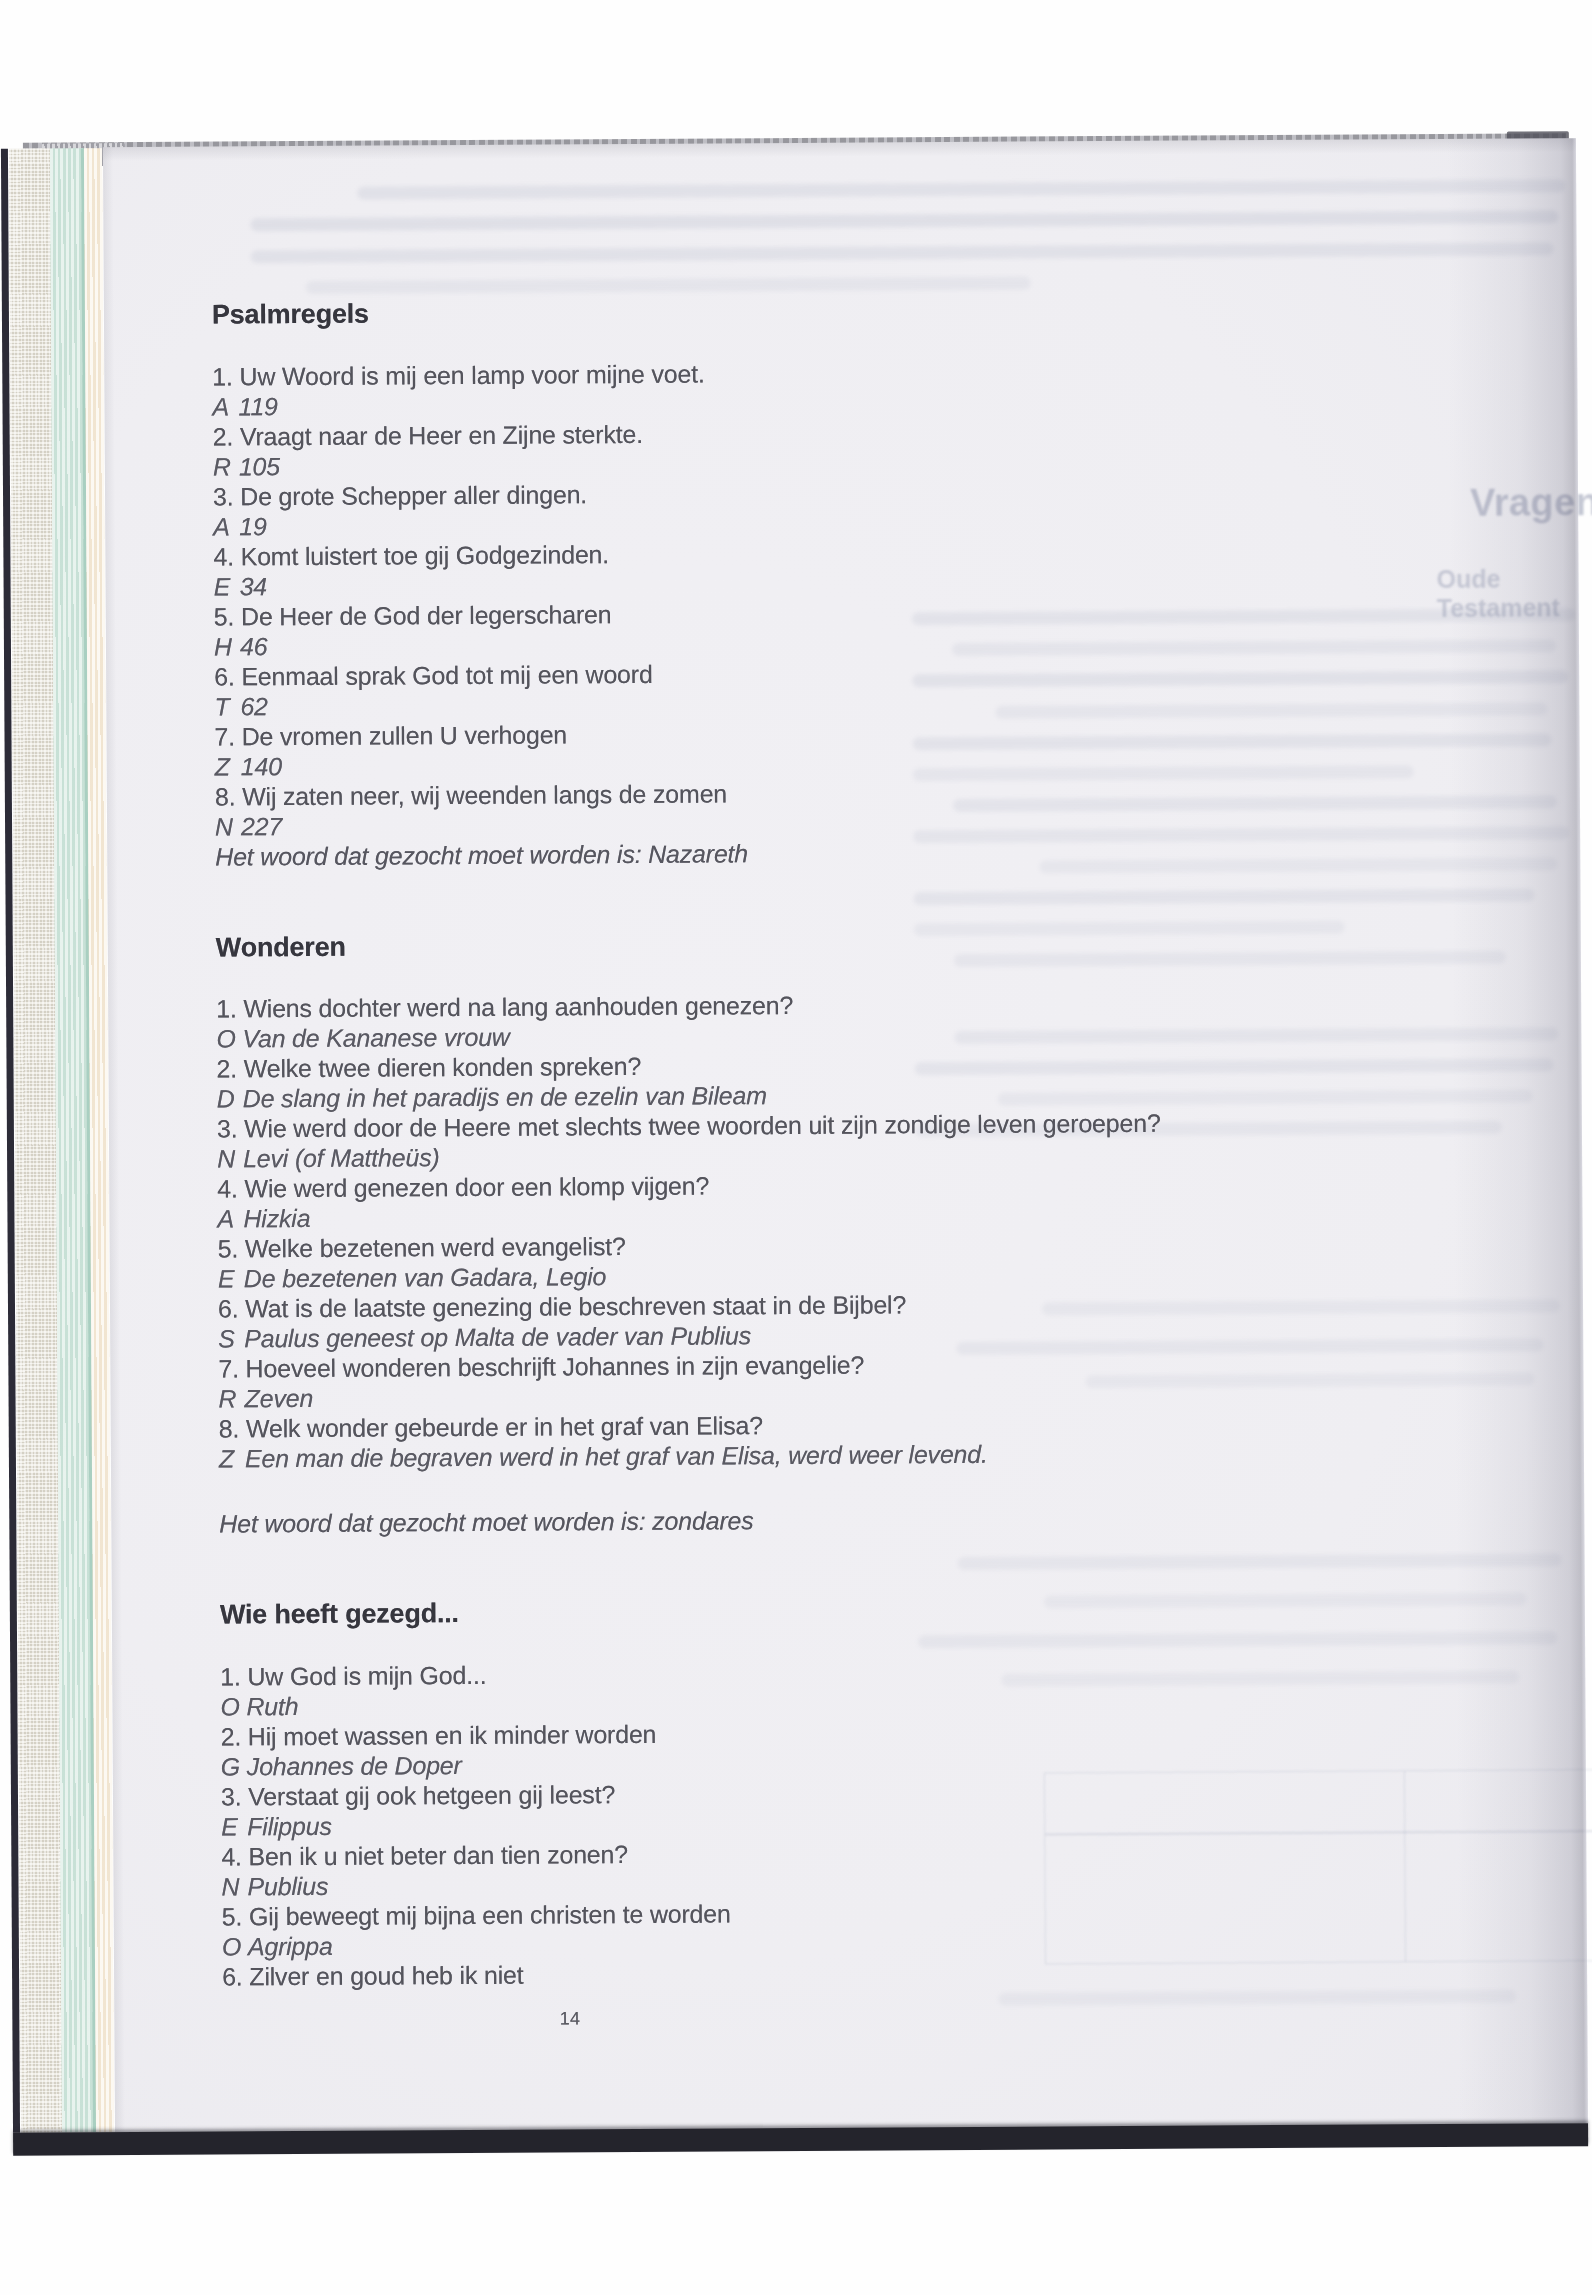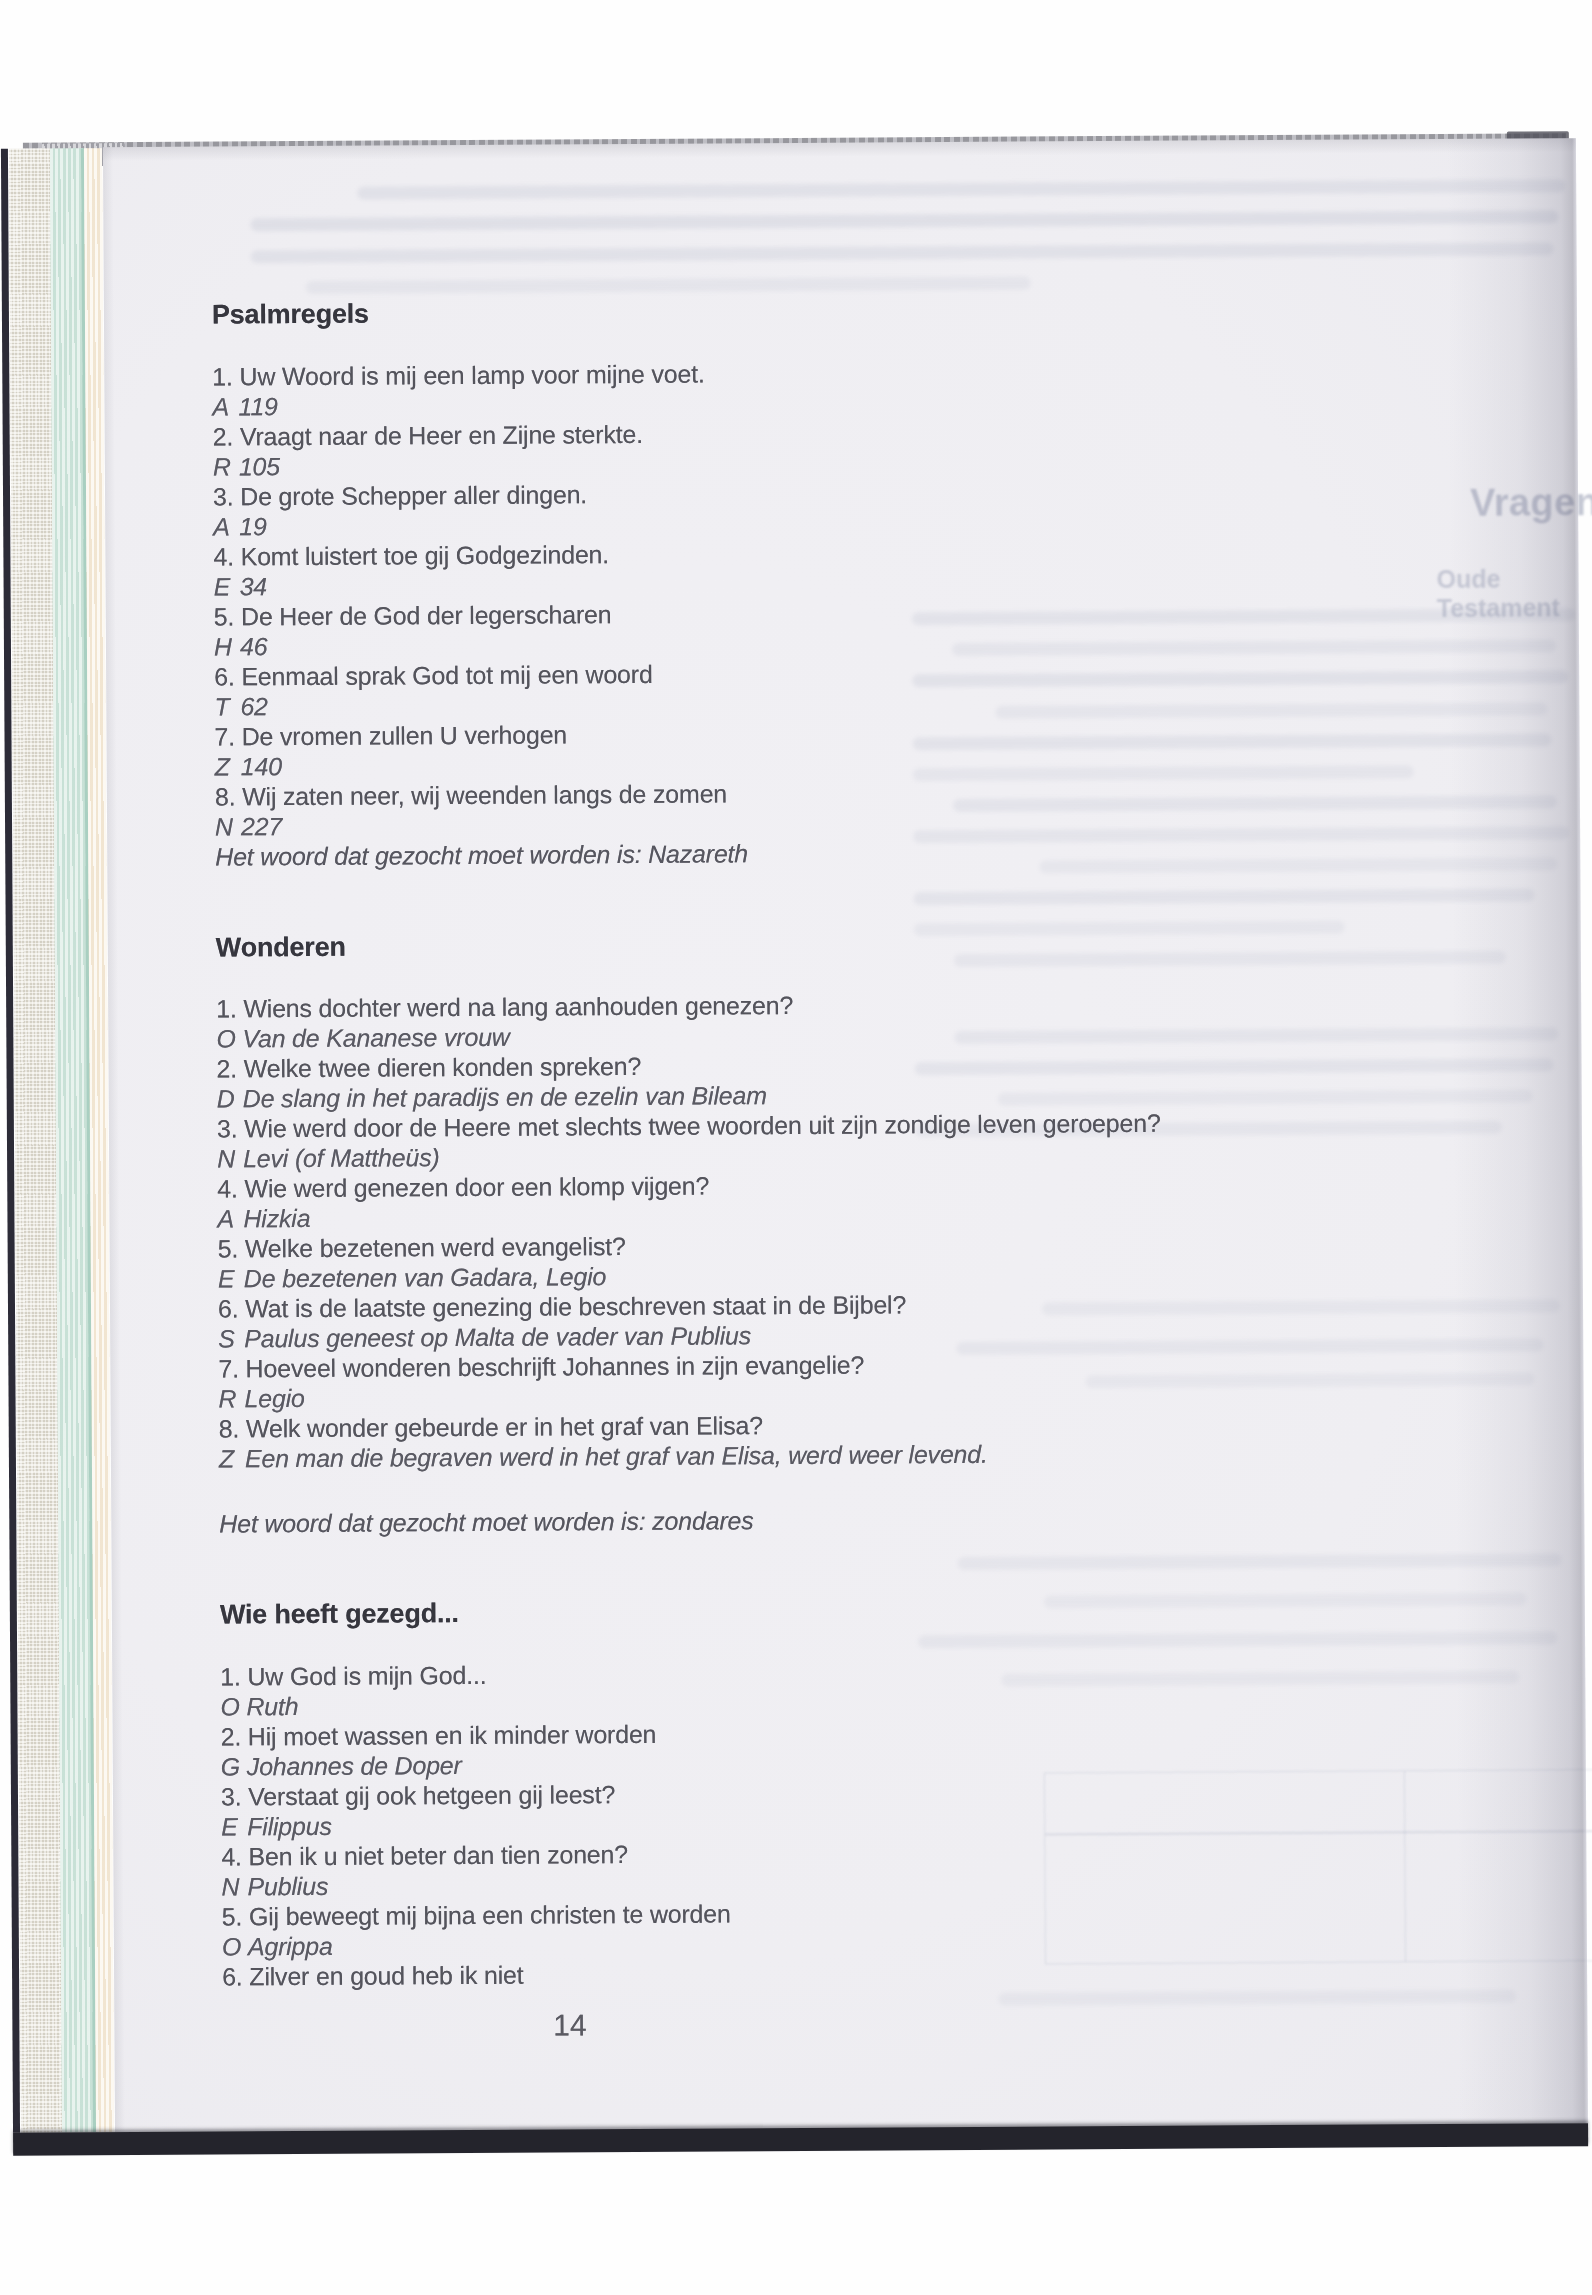--- a/index.html
+++ b/index.html
@@ -90,21 +90,21 @@
     letter-spacing:-0.2px;
     text-shadow:0 0 0.5px rgba(80,80,92,.65);
   }
   .q{color:#54545c;}
   .a{font-style:italic;color:#5a5a63;}
   .al{display:inline-block;width:26px;}
   .footer-line{font-style:italic;color:#56565f;}
   .footer-line.gap{margin-top:35px;}
   .folio{
     position:absolute;left:525px;top:1873px;width:69px;
-    font-size:30px;color:#5a5a62;text-align:center;
+    font-size:18px;color:#5a5a62;text-align:center;
     text-shadow:0 0 0.5px rgba(80,80,92,.6);
   }
   
   .bleed{position:absolute;left:0;top:0;right:0;bottom:0;pointer-events:none;}
   .smudge{
     position:absolute;height:13px;border-radius:7px;
     background:#99a0b6;filter:blur(2.2px);
   }
   .bleed-h1{
     position:absolute;left:1365px;top:343px;
@@ -203,21 +203,21 @@
       <div class="line a"><span class="al">D</span><span>De slang in het paradijs en de ezelin van Bileam</span></div>
       <div class="line q">3. Wie werd door de Heere met slechts twee woorden uit zijn zondige leven geroepen?</div>
       <div class="line a"><span class="al">N</span><span>Levi (of Mattheüs)</span></div>
       <div class="line q">4. Wie werd genezen door een klomp vijgen?</div>
       <div class="line a"><span class="al">A</span><span>Hizkia</span></div>
       <div class="line q">5. Welke bezetenen werd evangelist?</div>
       <div class="line a"><span class="al">E</span><span>De bezetenen van Gadara, Legio</span></div>
       <div class="line q">6. Wat is de laatste genezing die beschreven staat in de Bijbel?</div>
       <div class="line a"><span class="al">S</span><span>Paulus geneest op Malta de vader van Publius</span></div>
       <div class="line q">7. Hoeveel wonderen beschrijft Johannes in zijn evangelie?</div>
-      <div class="line a"><span class="al">R</span><span>Legio</span></div>
+      <div class="line a"><span class="al">R</span><span>Zeven</span></div>
       <div class="line q">8. Welk wonder gebeurde er in het graf van Elisa?</div>
       <div class="line a"><span class="al">Z</span><span>Een man die begraven werd in het graf van Elisa, werd weer levend.</span></div>
       <div class="line footer-line gap">Het woord dat gezocht moet worden is: zondares</div>
       <div class="sec-heading mt">Wie heeft gezegd...</div>
       <div class="line q">1. Uw God is mijn God...</div>
       <div class="line a"><span class="al">O</span><span>Ruth</span></div>
       <div class="line q">2. Hij moet wassen en ik minder worden</div>
       <div class="line a"><span class="al">G</span><span>Johannes de Doper</span></div>
       <div class="line q">3. Verstaat gij ook hetgeen gij leest?</div>
       <div class="line a"><span class="al">E</span><span>Filippus</span></div>

